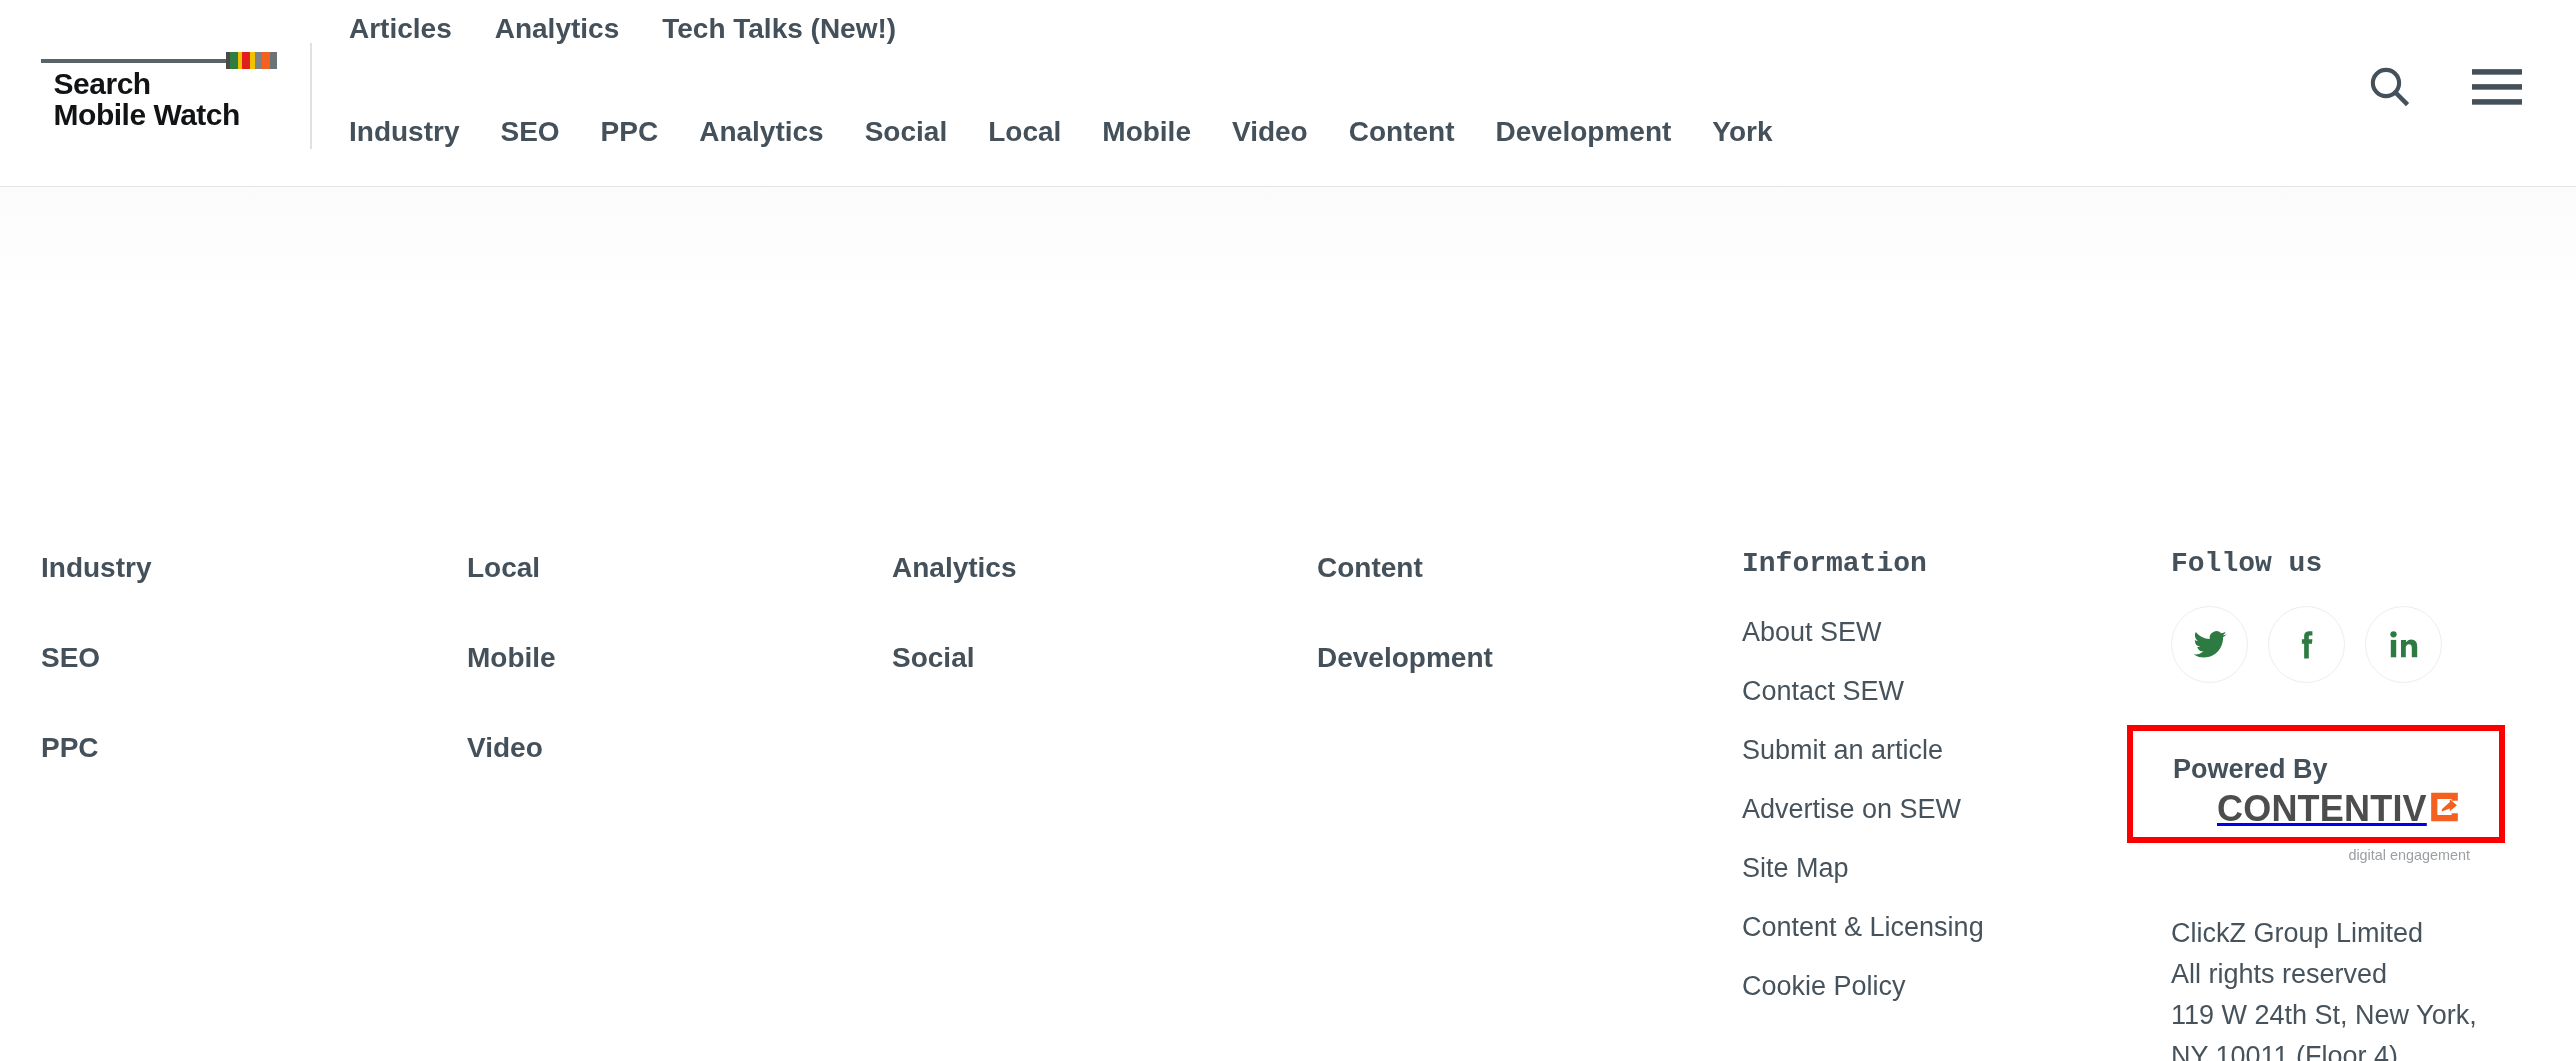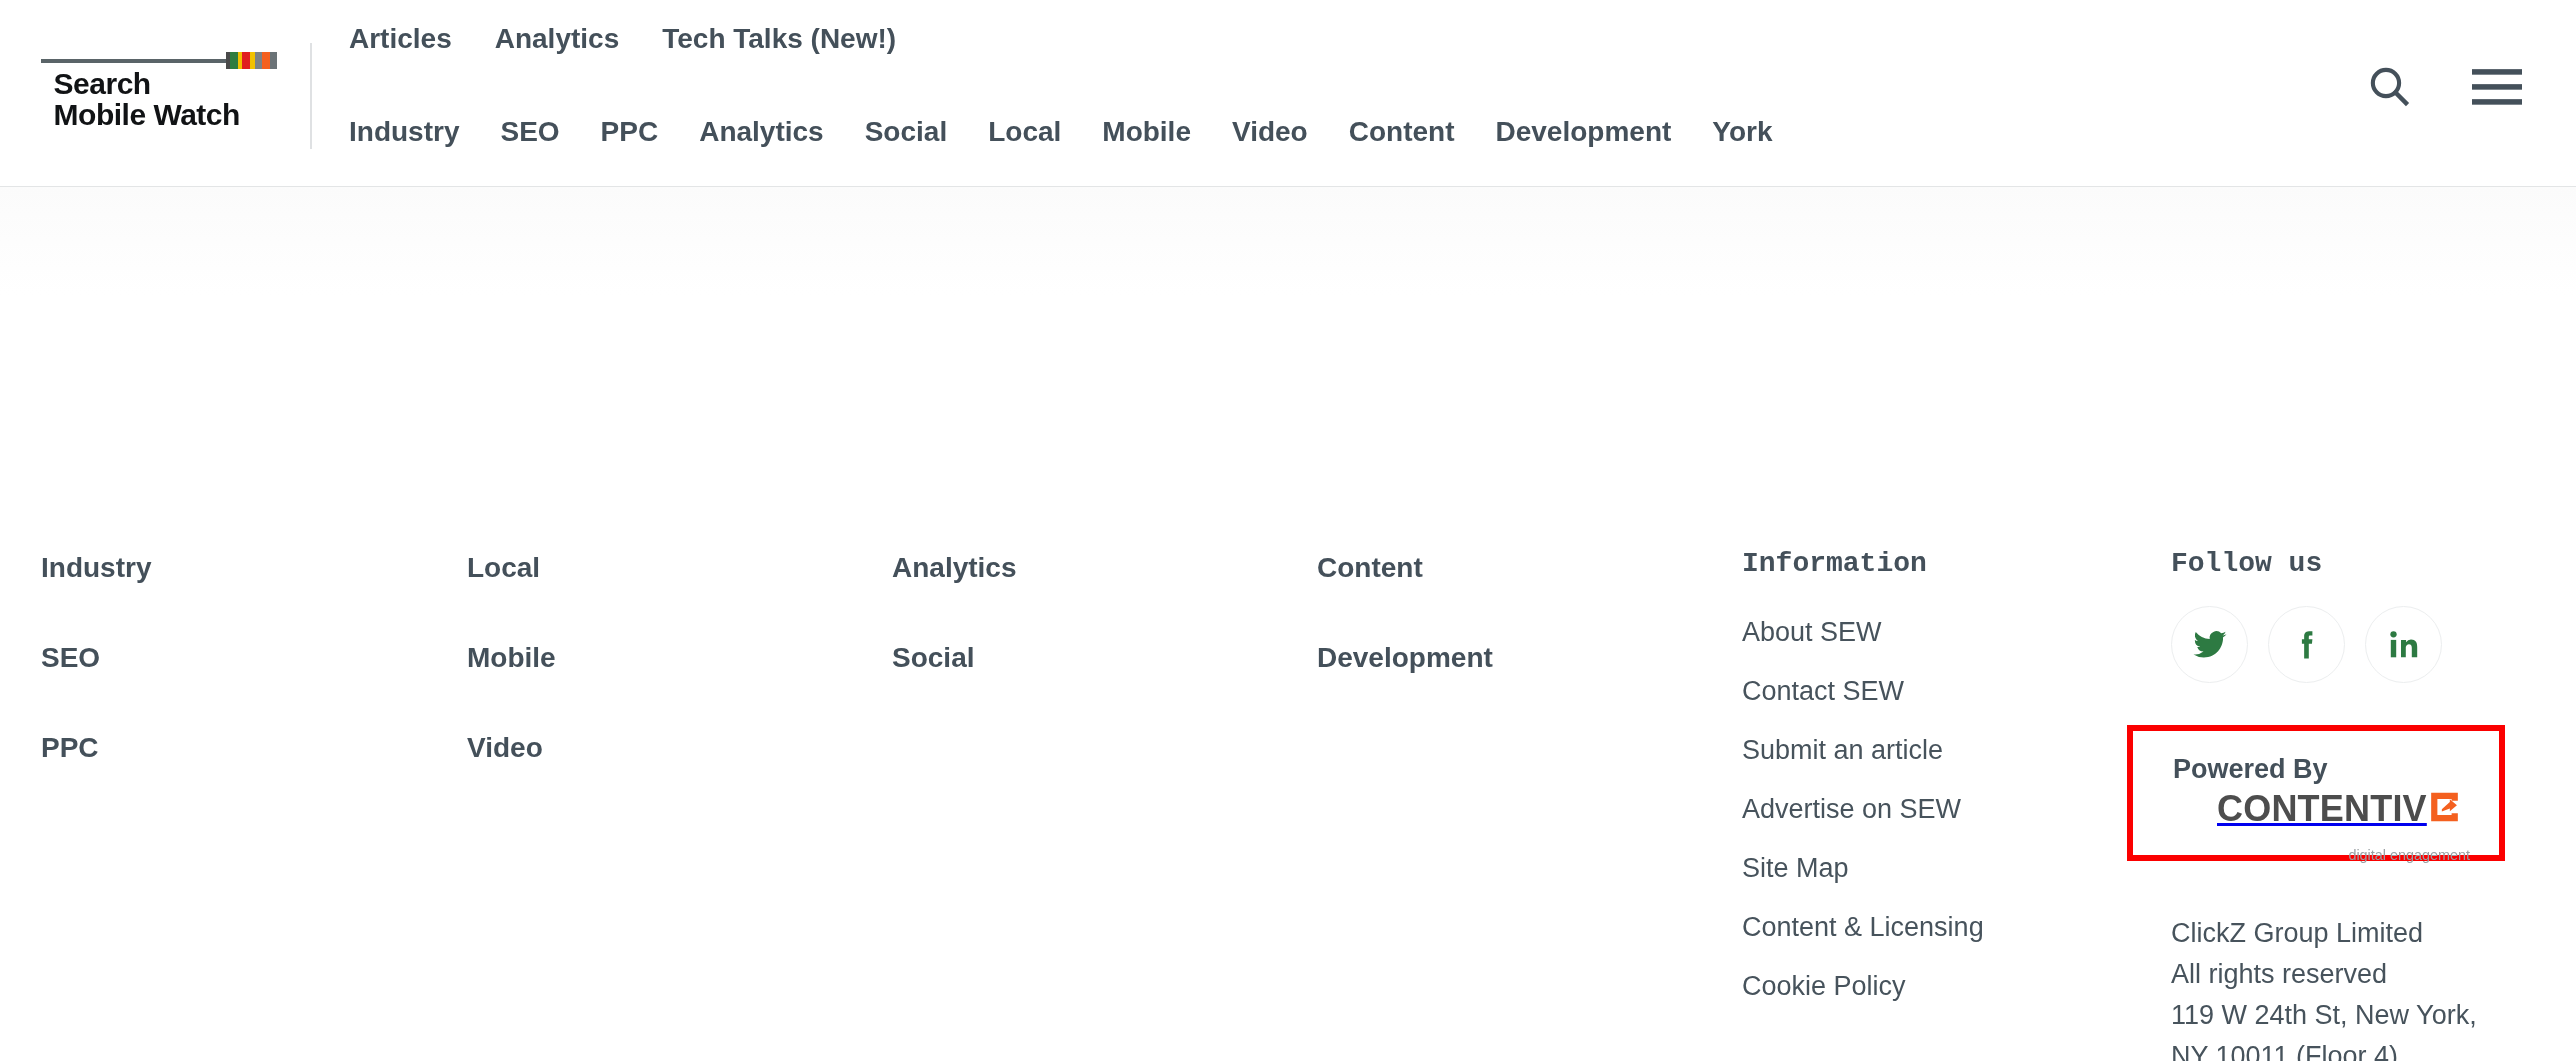--- a/index.html
+++ b/index.html
@@ -62,21 +62,21 @@
 
   .nav-divider {
     position: absolute;
     left: 310px; top: 43px;
     width: 1.8px; height: 106px;
     background: #dfe1e3;
   }
 
   .primary-nav {
     position: absolute;
-    left: 349px; top: 22px;
+    left: 349px; top: 12px;
     display: flex;
     align-items: center;
     gap: 43px;
     justify-content: center;
   }
   .primary-nav a {
     font-family: "Liberation Sans", sans-serif;
     font-weight: 700;
     font-size: 28px;
     line-height: 34px;
@@ -185,21 +185,21 @@
     align-items: center;
     justify-content: center;
     cursor: pointer;
     padding: 0;
   }
 
   
   .powered-box {
     position: absolute;
     left: 2127px; top: 538px;
-    width: 378px; height: 136px;
+    width: 378px; height: 118px;
     border: 6.3px solid #fb0000;
     background: #ffffff;
     padding: 21.6px 0 0 40px;
   }
   .powered-label {
     font-family: "Liberation Sans", sans-serif;
     font-weight: 700;
     font-size: 27px;
     line-height: 32px;
     color: #44505a;

